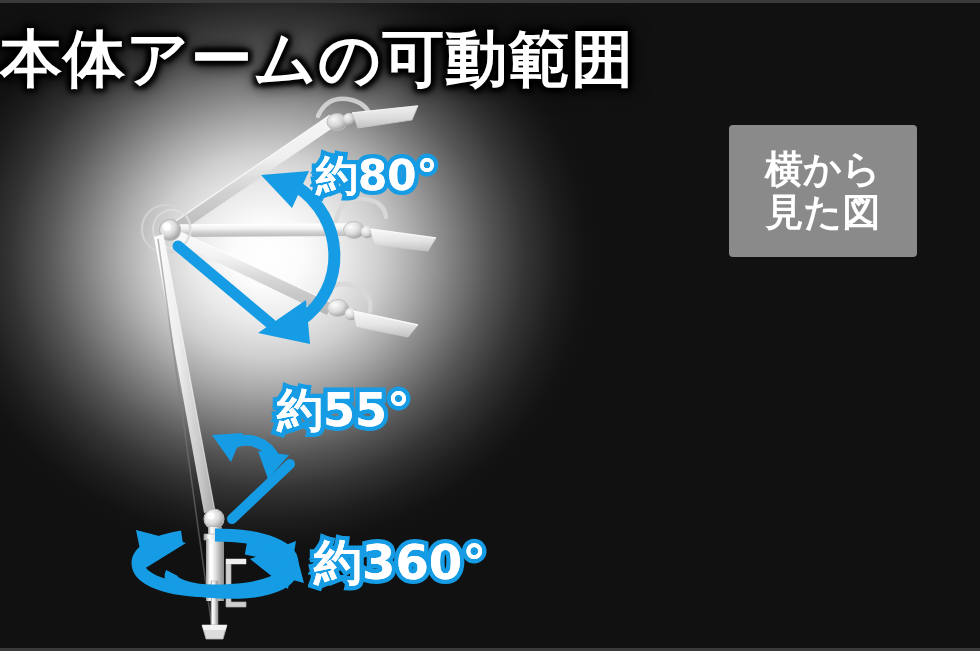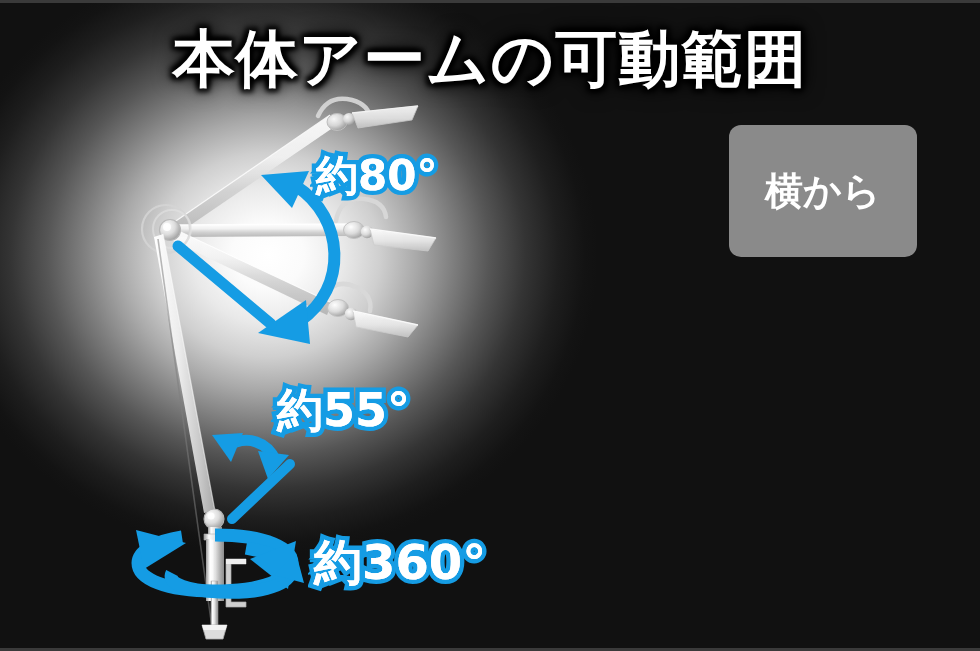--- a/index.html
+++ b/index.html
@@ -15,31 +15,31 @@
   #glow{
     position:absolute;left:0;top:0;width:980px;height:651px;
     background:radial-gradient(ellipse 330px 300px at 268px 252px,
       #ffffff 0%, #fbfbfb 11%, #e9e9e9 23%, #cfcfcf 34%,
       #a9a9a9 45%, #7f7f7f 56%, #565656 67%, #343434 78%,
       #1e1e1e 88%, #131313 96%, #111111 100%);
   }
   #art{position:absolute;left:0;top:0;}
   
   #title{
-    position:absolute;left:0;top:14px;width:980px;text-align:center;
+    position:absolute;left:0;top:14px;width:980px;text-align:left;
     font-size:62px;font-weight:bold;color:#ffffff;letter-spacing:1px;
     text-shadow:
       -3px -3px 5px #000, 3px -3px 5px #000, -3px 3px 5px #000, 3px 3px 5px #000,
       0 0 10px #000, 0 0 16px #000, 0 0 22px #000;
     white-space:nowrap;
   }
   
   #badge{
     position:absolute;left:729px;top:122px;width:188px;height:132px;
-    background:#8a8a8a;border-radius:12px;
+    background:#8a8a8a;border-radius:4px;
     display:flex;flex-direction:column;align-items:center;justify-content:center;
     color:#ffffff;font-size:38px;font-weight:bold;line-height:1.12;
   }
   #badge span{display:block;}
   
   .anglelabel{
     position:absolute;font-weight:bold;color:#ffffff;white-space:nowrap;
     -webkit-text-stroke:9px #159ce4;
     paint-order:stroke fill;
     text-shadow:none;
@@ -199,20 +199,21 @@
       <path d="M296 538 L288 586 L250 556 Z" fill="#159ce4"></path>
 
       <path d="M296 550 L304 580 L274 572 Z" fill="#159ce4"></path>
     </g>
   </svg>
 
   <div id="title">本体アームの可動範囲</div>
 
   <div id="badge">
     <span>横から</span>
+    <span>見た図</span>
   </div>
 
   <div class="anglelabel lbl80">
     <span>約80°</span>
     <span class="inner">約80°</span>
   </div>
 
   <div class="anglelabel lbl55">
     <span>約55°</span>
     <span class="inner">約55°</span>

